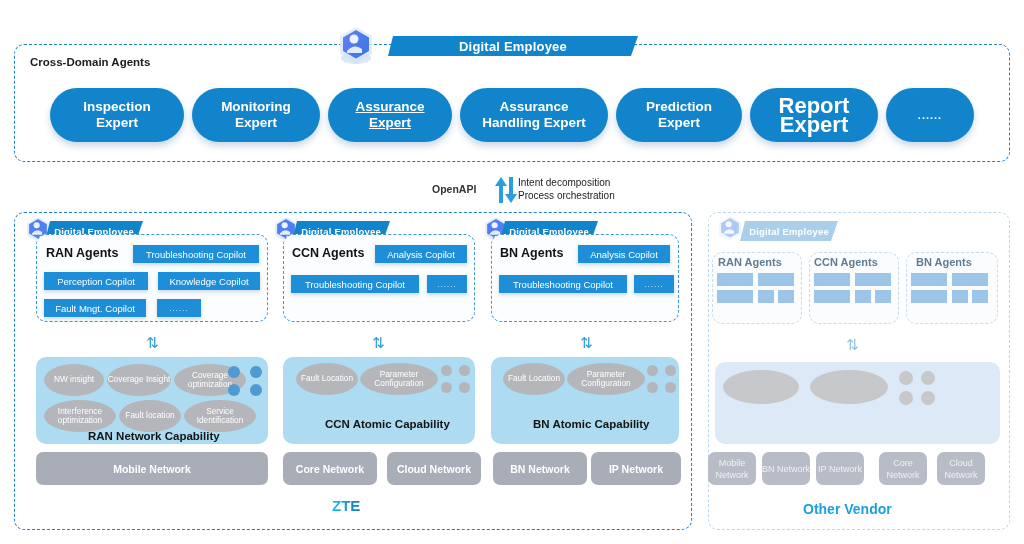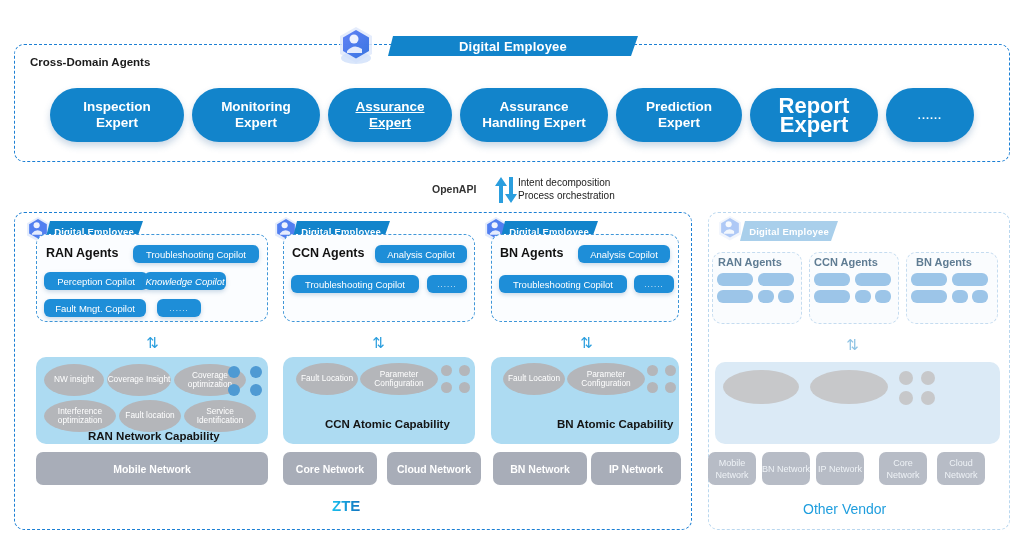--- a/index.html
+++ b/index.html
@@ -90,21 +90,21 @@
   .agent-box.faint { border-color: #c5dcf0; background: #fafcfe; }
   .agent-title {
     position: absolute;
     font-size: 12.5px; font-weight: bold; color: #111;
     white-space: nowrap;
   }
   .agent-title.faint { color: #5f7c93; }
   .pill {
     position: absolute;
     background: #1e8ed8;
-    border-radius: 6px;
+    border-radius: 0;
     color: #fff;
     font-size: 9.5px;
     display: flex; align-items: center; justify-content: center;
     white-space: nowrap;
     box-shadow: 0 2px 4px rgba(60,110,160,.25);
   }
   .pill.ghost { background: #9cc5e8; box-shadow: none; }
 
   
   .atomic-box {
@@ -154,21 +154,21 @@
     font-size: 15px;
     line-height: 15px;
     font-family: "DejaVu Sans", sans-serif;
   }
   .ud-arrow.faint { color: #8fc3e4; }
 
   
   #other-panel { left: 708px; top: 212px; width: 302px; height: 318px; }
   #other-vendor-label {
     position: absolute; left: 803px; top: 501px;
-    font-size: 14px; font-weight: normal; color: #1f9ede;
+    font-size: 14px; font-weight: bold; color: #1f9ede;
   }
 </style>
 </head>
 <body>
 
 <div class="panel-dashed" id="top-panel"></div>
 
 <div id="cross-domain-label">Cross-Domain Agents</div>
 
 <div class="cube-icon" style="left:336px; top:24px;">
@@ -228,21 +228,21 @@
     <polygon points="20,6 33,13.5 33,27 20,34.5 7,27 7,13.5" fill="#4a79ef" opacity=".95"></polygon>
     <circle cx="18" cy="15" r="4.5" fill="#ffffff" opacity=".9"></circle>
     <path d="M11 27 q7 -8 15 -2 l0 4 -15 0 z" fill="#ffffff" opacity=".85"></path>
   </svg>
 </div>
 <div class="de-banner" style="left:45px; top:221px; width:98px; font-size:9.5px;">Digital Employee</div>
 <div class="agent-box" style="left:36px; top:234px; width:232px; height:88px;"></div>
 <div class="agent-title" style="left:46px; top:246px;">RAN Agents</div>
 <div class="pill" style="left:133px; top:245px; width:126px; height:18px;">Troubleshooting Copilot</div>
 <div class="pill" style="left:44px; top:272px; width:104px; height:18px;">Perception Copilot</div>
-<div class="pill" style="left:144px; top:272px; width:82px; height:18px;font-style:italic;">Knowledge Copilot</div>
+<div class="pill" style="left:158px; top:272px; width:102px; height:18px;">Knowledge Copilot</div>
 <div class="pill" style="left:44px; top:299px; width:102px; height:18px;">Fault Mngt. Copilot</div>
 <div class="pill" style="left:157px; top:299px; width:44px; height:18px; font-size:8px; letter-spacing:1px;">......</div>
 
 <div class="cube-icon" style="left:272px; top:215px;">
   <svg width="28" height="30" viewBox="0 0 40 44">
     <polygon points="20,3 36,12 36,30 20,39 4,30 4,12" fill="#dfe9fb" opacity=".85"></polygon>
     <polygon points="20,6 33,13.5 33,27 20,34.5 7,27 7,13.5" fill="#4a79ef" opacity=".95"></polygon>
     <circle cx="18" cy="15" r="4.5" fill="#ffffff" opacity=".9"></circle>
     <path d="M11 27 q7 -8 15 -2 l0 4 -15 0 z" fill="#ffffff" opacity=".85"></path>
   </svg>
@@ -295,21 +295,21 @@
 <div class="dot" style="left:459px; top:382px; width:11px; height:11px; background:#b4b6ba;"></div>
 <div class="atomic-title" style="left:325px; top:418px;">CCN Atomic  Capability</div>
 
 <div class="atomic-box" style="left:491px; top:357px; width:188px; height:87px;"></div>
 <div class="ellipse" style="left:503px; top:363px; width:62px; height:32px;">Fault Location</div>
 <div class="ellipse" style="left:567px; top:363px; width:78px; height:32px;">Parameter Configuration</div>
 <div class="dot" style="left:647px; top:365px; width:11px; height:11px; background:#b4b6ba;"></div>
 <div class="dot" style="left:665px; top:365px; width:11px; height:11px; background:#b4b6ba;"></div>
 <div class="dot" style="left:647px; top:382px; width:11px; height:11px; background:#b4b6ba;"></div>
 <div class="dot" style="left:665px; top:382px; width:11px; height:11px; background:#b4b6ba;"></div>
-<div class="atomic-title" style="left:533px; top:418px;margin-left:24px;">BN Atomic  Capability</div>
+<div class="atomic-title" style="left:533px; top:418px;">BN Atomic  Capability</div>
 
 <div class="net-box" style="left:36px; top:452px; width:232px; height:33px;">Mobile Network</div>
 <div class="net-box" style="left:283px; top:452px; width:94px; height:33px;">Core Network</div>
 <div class="net-box" style="left:387px; top:452px; width:94px; height:33px;">Cloud Network</div>
 <div class="net-box" style="left:493px; top:452px; width:94px; height:33px;">BN Network</div>
 <div class="net-box" style="left:591px; top:452px; width:90px; height:33px;">IP Network</div>
 
 <div id="zte-label">ZTE</div>
 
 <div class="panel-dashed faint" id="other-panel"></div>

